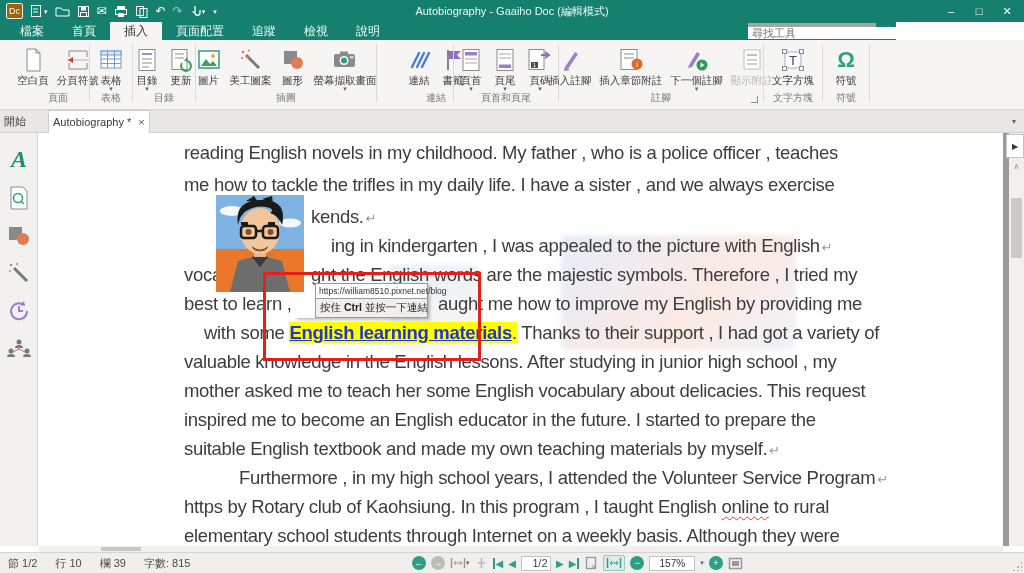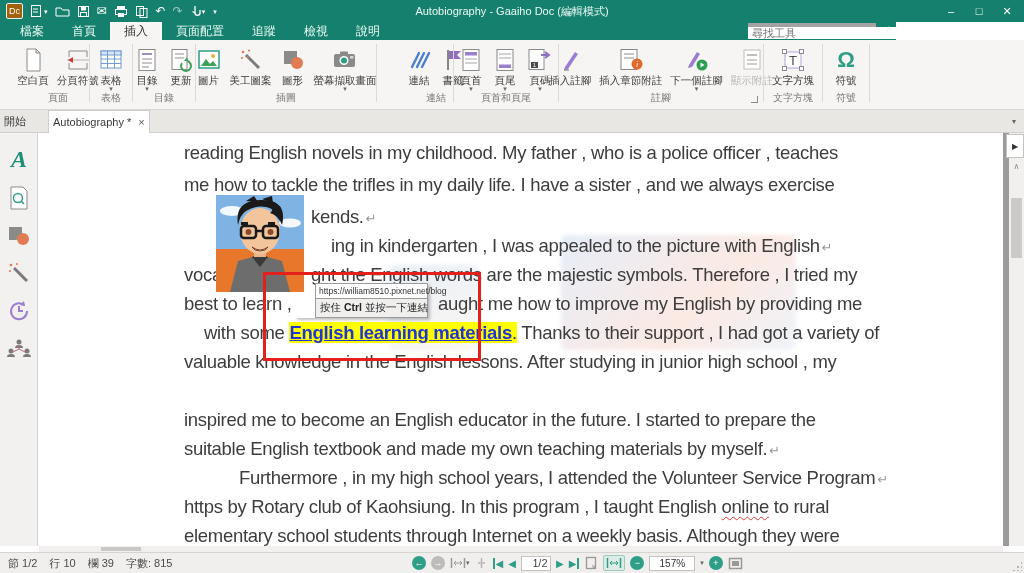--- a/index.html
+++ b/index.html
@@ -71,21 +71,21 @@
   .page-edge { position:absolute; left:1003px; top:133px; width:6px; height:413px; background:#9c9b99; }
   .vscroll { position:absolute; left:1009px; top:133px; width:15px; height:413px; background:#f1f0ee; }
   .panel-btn { position:absolute; left:1006px; top:134px; width:18px; height:24px; background:#fff; border:1px solid #c5c3c0; display:flex; align-items:center; justify-content:center; font-size:8px; color:#333; }
   .vs-up { position:absolute; left:1010px; top:162px; width:13px; text-align:center; font-size:8px; color:#8a8a8a; }
   .vs-thumb { position:absolute; left:1011px; top:198px; width:11px; height:60px; background:#cbcac8; }
   .hscroll { position:absolute; left:39px; top:546px; width:964px; height:6px; background:#f1f0ee; }
   .hs-thumb { position:absolute; left:62px; top:1px; width:40px; height:4px; background:#c9c8c6; }
 
   
   .statusbar { position:absolute; left:0; top:552px; width:1024px; height:21px; background:#f0efed; border-top:1px solid #d6d4d1; font-size:11px; color:#4a4a4a; }
-  .st-left { position:absolute; left:8px; top:0; height:20px; display:flex; align-items:center; gap:12px; }
+  .st-left { position:absolute; left:8px; top:0; height:20px; display:flex; align-items:center; gap:18px; }
   .st-nav { position:absolute; left:412px; top:0; height:20px; display:flex; align-items:center; gap:5px; }
   .circ { width:14px; height:14px; border-radius:50%; background:#2E9E86; color:#fff; font-size:9px; display:flex; align-items:center; justify-content:center; line-height:1; }
   .circ.gray { background:#bdbcba; }
   .navarr { color:#2E9E86; font-size:10px; display:flex; align-items:center; }
   .navarr .bar-l { border-left:2px solid #2E9E86; padding-left:1px; }
   .navarr .bar-r { border-right:2px solid #2E9E86; padding-right:1px; }
   .grayico { color:#9a9996; font-size:10px; display:flex; align-items:center; }
   .pagebox { width:30px; height:15px; background:#fff; border:1px solid #c5c3c0; display:flex; align-items:center; justify-content:center; }
   .pagebox input { width:14px; border:0; outline:0; font-size:10px; text-align:right; color:#333; font-family:inherit; background:transparent; }
   .selico { background:#dcede8; border:1px solid #9ec9bc; border-radius:2px; padding:1px 2px; display:flex; }
@@ -508,20 +508,21 @@
   <div class="dline" style="left:272px;top:72px;"><span>kends.</span><span class="pil">↵</span></div>
   <div class="dline" style="left:292px;top:101px;"><span>ing in kindergarten , I was appealed to the picture with English</span><span class="pil">↵</span></div>
   <div class="dline" style="left:145px;top:130px;"><span>voca</span></div>
   <div class="dline" style="left:272px;top:130px;"><span>ght the English words are the majestic symbols. Therefore , I tried my</span></div>
   <div class="dline" style="left:145px;top:159px;"><span>best to learn ,</span></div>
   <div class="dline" style="left:399px;top:159px;"><span>aught me how to improve my English by providing me</span></div>
   <div class="dline" style="left:145px;top:188px;margin-left:20px;">
     <span>with some </span><span class="hl-link">English learning materials</span><span class="hl-dot">.</span><span> Thanks to their support , I had got a variety of</span>
   </div>
   <div class="dline" style="left:145px;top:217px;"><span>valuable knowledge in the English lessons. After studying in junior high school , my</span></div>
+  <div class="dline" style="left:145px;top:246px;"><span>mother asked me to teach her some English vocabulary about delicacies. This request</span></div>
   <div class="dline" style="left:145px;top:304px;"><span>suitable English textbook and made my own teaching materials by myself.</span><span class="pil">↵</span></div>
   <div class="dline" style="left:145px;top:275px;"><span>inspired me to become an English educator in the future. I started to prepare the</span></div>
   <div class="dline" style="left:200px;top:333px;"><span>Furthermore , in my high school years, I attended the Volunteer Service Program</span><span class="pil">↵</span></div>
   <div class="dline" style="left:145px;top:362px;"><span>https by Rotary club of Kaohsiung. In this program , I taught English </span><span class="misspell">online</span><span> to rural</span></div>
   <div class="dline" style="left:145px;top:391px;"><span>elementary school students through Internet on a weekly basis. Although they were</span></div>
 
   <div class="avatar">
     <svg width="88" height="97" viewBox="0 0 88 97">
       <rect x="0" y="0" width="88" height="54" fill="#7fb3e3"></rect>
       <ellipse cx="16" cy="16" rx="12" ry="5" fill="#ffffff" opacity=".9"></ellipse>

